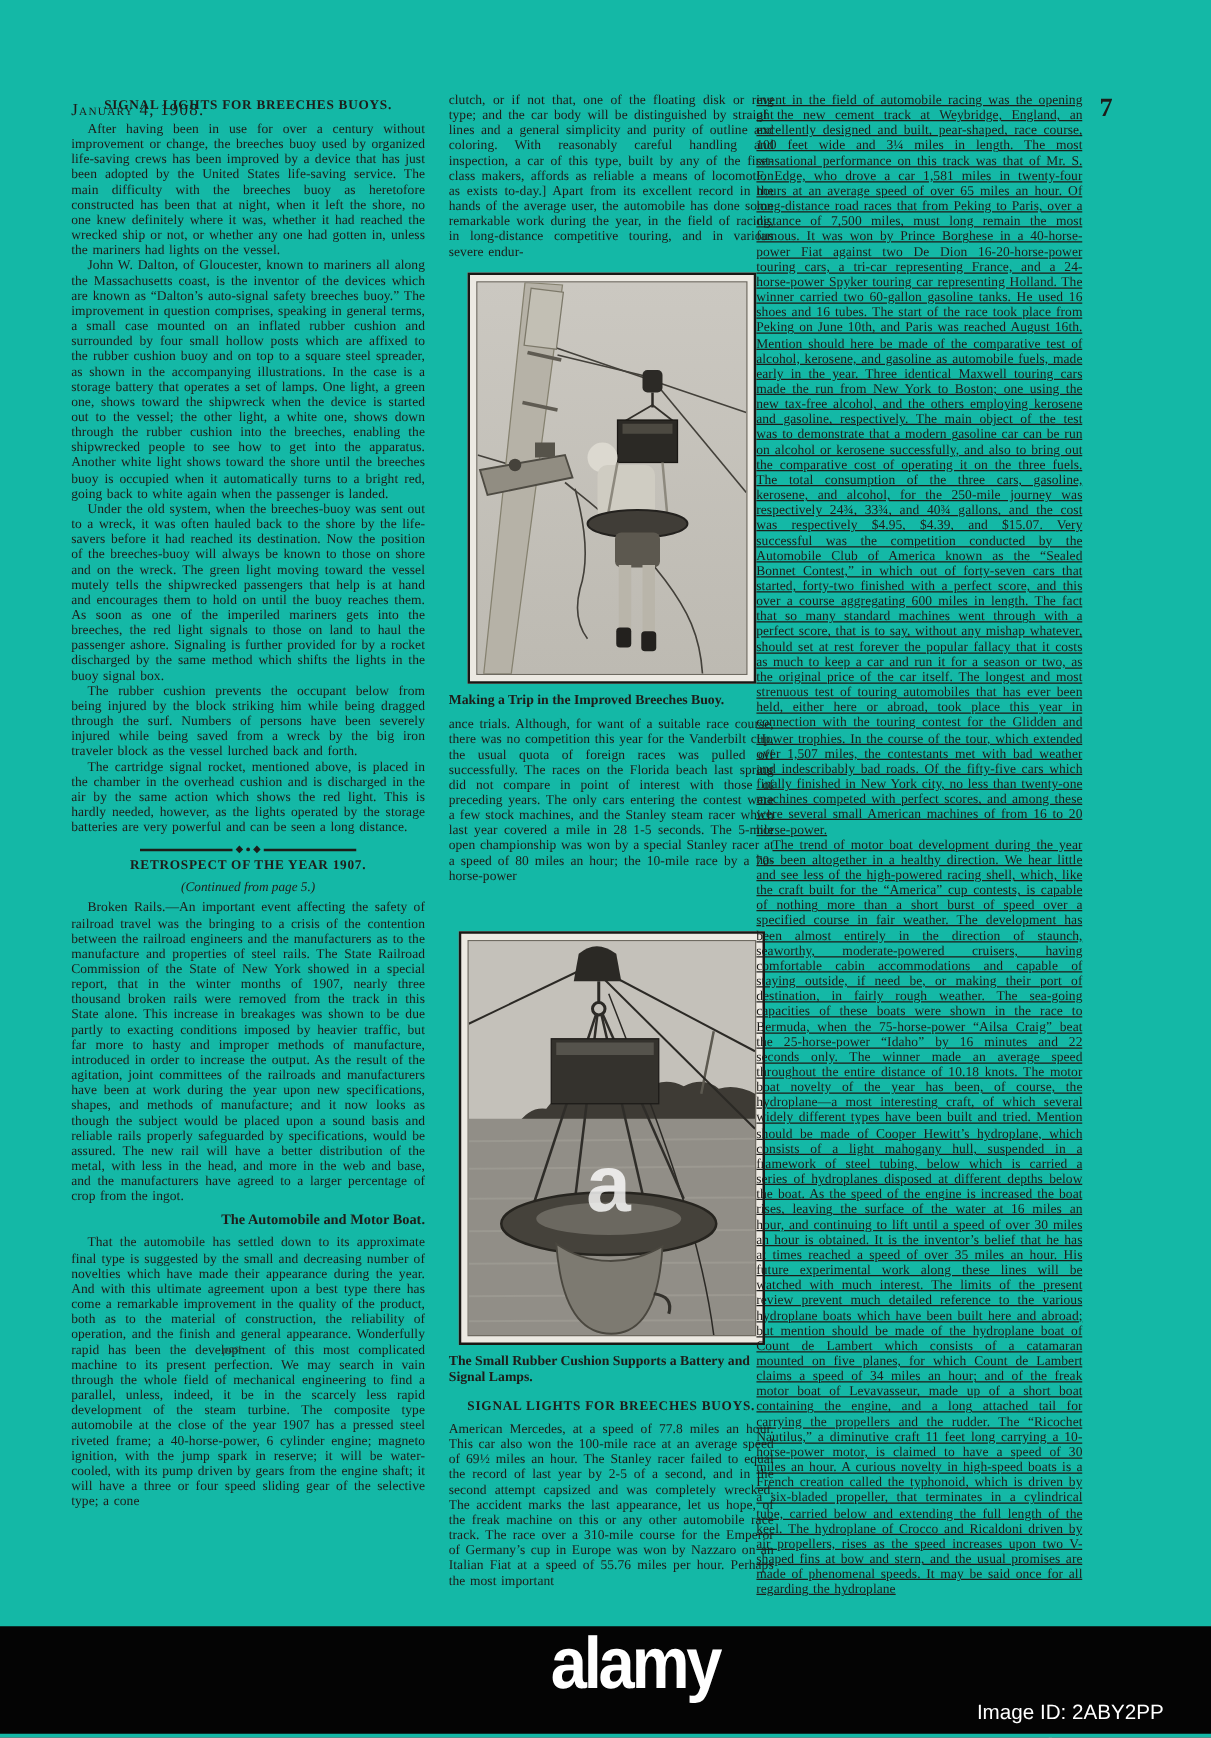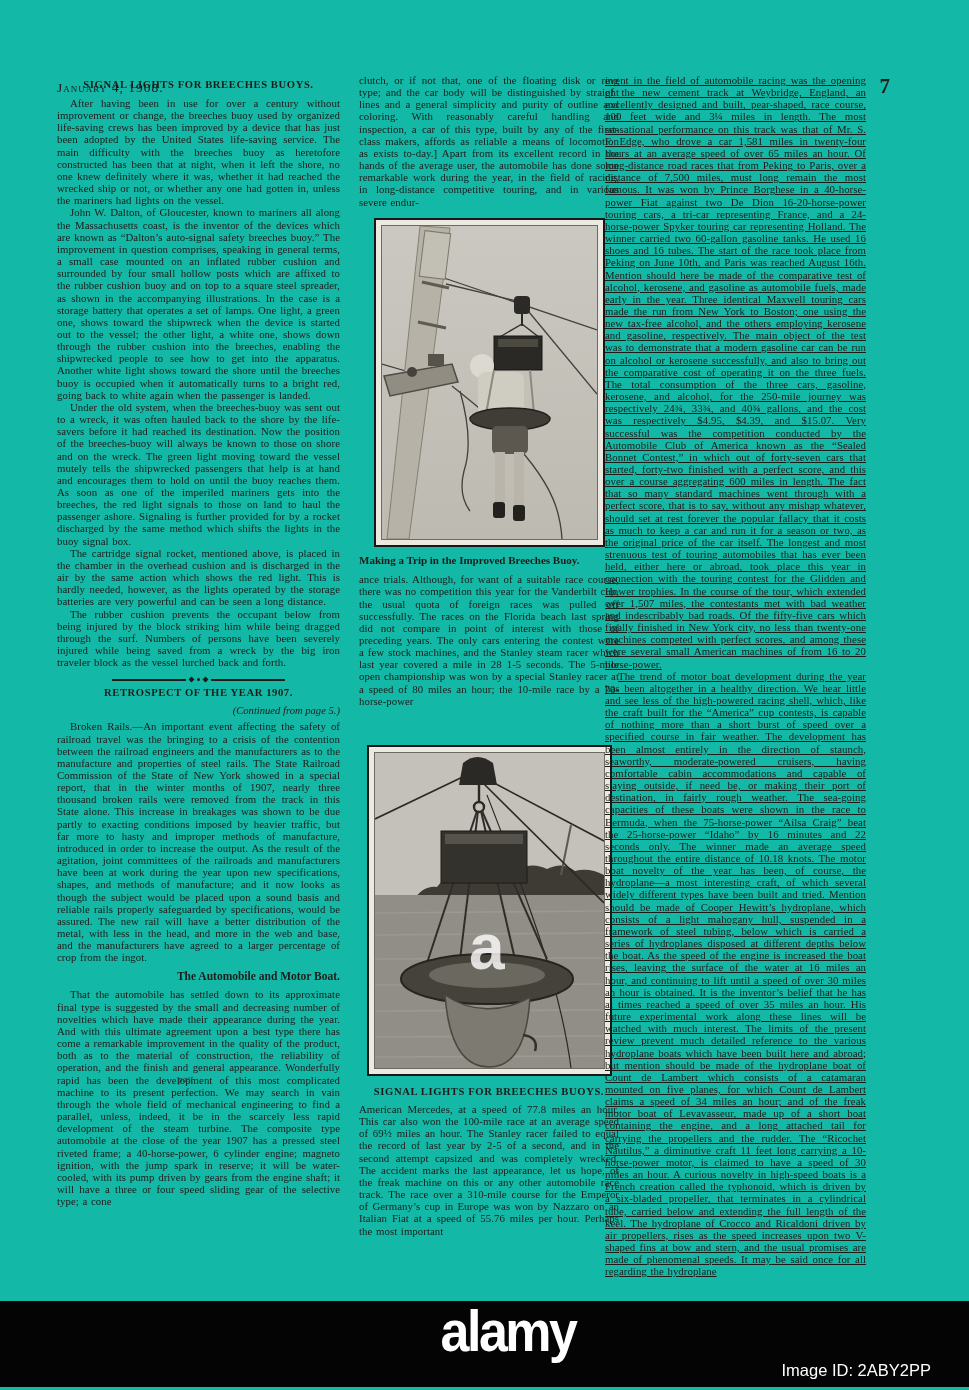--- a/index.html
+++ b/index.html
@@ -14,21 +14,21 @@
   .h-page{position:absolute;right:79px;top:74px;font-size:21px;font-weight:bold;}
   
   .col{position:absolute;top:74px;overflow:hidden;height:1216px;}
   .col-left{left:57px;width:283px;}
   .col-mid{left:359px;width:260px;}
   .col-right{left:605px;width:261px;text-decoration:underline;}
   .body-p{font-size:10.8px;line-height:12.15px;text-align:justify;margin:0;letter-spacing:.05px;word-spacing:.9px;}
   .indent{text-indent:13px;}
   .col-head{font-size:10.6px;font-weight:bold;text-align:center;letter-spacing:.6px;margin:5px 0 7px;}
   .col-subhead{font-size:11.5px;font-weight:bold;text-align:right;margin:7px 0 6px;}
-  .continued-note{font-size:10.6px;font-style:italic;text-align:right;margin:1px 0 4px;}
+  .continued-note{font-size:10.6px;font-style:italic;text-align:center;margin:1px 0 4px;}
   .ornament{display:flex;align-items:center;justify-content:center;gap:3px;margin:9px 0 5px;}
   .orn-line{width:74px;height:1.5px;background:#1e1c19;}
   .orn-diamond{width:5px;height:5px;background:#1e1c19;transform:rotate(45deg) scale(.85);}
   .orn-dot{width:3px;height:3px;background:#1e1c19;border-radius:50%;}
   
   .photo{border:2.5px solid #191714;padding:6px;background:#ece9e2;margin:10px auto 0;}
   .photo svg{display:block;outline:1px solid #6e6a61;}
   .photo-1{width:215px;}
   .photo-2{width:229px;margin-top:38px;}
   .fig-caption{font-size:11px;font-weight:bold;margin:7px 0 0;line-height:13.5px;}
@@ -50,22 +50,22 @@
 <div class="page">
 
   <div class="h-date">January 4, 1908.</div>
   <div class="h-page">7</div>
 
   <div class="col col-left">
       <h3 class="col-head">SIGNAL LIGHTS FOR BREECHES BUOYS.</h3>
       <p class="body-p indent">After having been in use for over a century without improvement or change, the breeches buoy used by organized life-saving crews has been improved by a device that has just been adopted by the United States life-saving service. The main difficulty with the breeches buoy as heretofore constructed has been that at night, when it left the shore, no one knew definitely where it was, whether it had reached the wrecked ship or not, or whether any one had gotten in, unless the mariners had lights on the vessel.</p>
       <p class="body-p indent">John W. Dalton, of Gloucester, known to mariners all along the Massachusetts coast, is the inventor of the devices which are known as “Dalton’s auto-signal safety breeches buoy.” The improvement in question comprises, speaking in general terms, a small case mounted on an inflated rubber cushion and surrounded by four small hollow posts which are affixed to the rubber cushion buoy and on top to a square steel spreader, as shown in the accompanying illustrations. In the case is a storage battery that operates a set of lamps. One light, a green one, shows toward the shipwreck when the device is started out to the vessel; the other light, a white one, shows down through the rubber cushion into the breeches, enabling the shipwrecked people to see how to get into the apparatus. Another white light shows toward the shore until the breeches buoy is occupied when it automatically turns to a bright red, going back to white again when the passenger is landed.</p>
       <p class="body-p indent">Under the old system, when the breeches-buoy was sent out to a wreck, it was often hauled back to the shore by the life-savers before it had reached its destination. Now the position of the breeches-buoy will always be known to those on shore and on the wreck. The green light moving toward the vessel mutely tells the shipwrecked passengers that help is at hand and encourages them to hold on until the buoy reaches them. As soon as one of the imperiled mariners gets into the breeches, the red light signals to those on land to haul the passenger ashore. Signaling is further provided for by a rocket discharged by the same method which shifts the lights in the buoy signal box.</p>
+      <p class="body-p indent">The rubber cushion prevents the occupant below from being injured by the block striking him while being dragged through the surf. Numbers of persons have been severely injured while being saved from a wreck by the big iron traveler block as the vessel lurched back and forth.</p>
       <p class="body-p indent">The cartridge signal rocket, mentioned above, is placed in the chamber in the overhead cushion and is discharged in the air by the same action which shows the red light. This is hardly needed, however, as the lights operated by the storage batteries are very powerful and can be seen a long distance.</p>
-      <p class="body-p indent">The rubber cushion prevents the occupant below from being injured by the block striking him while being dragged through the surf. Numbers of persons have been severely injured while being saved from a wreck by the big iron traveler block as the vessel lurched back and forth.</p>
       <div class="ornament">
         <span class="orn-line"></span>
         <span class="orn-diamond"></span>
         <span class="orn-dot"></span>
         <span class="orn-diamond"></span>
         <span class="orn-line"></span>
       </div>
       <h3 class="col-head">RETROSPECT OF THE YEAR 1907.</h3>
       <p class="continued-note">(Continued from page 5.)</p>
       <p class="body-p indent">Broken Rails.—An important event affecting the safety of railroad travel was the bringing to a crisis of the contention between the railroad engineers and the manufacturers as to the manufacture and properties of steel rails. The State Railroad Commission of the State of New York showed in a special report, that in the winter months of 1907, nearly three thousand broken rails were removed from the track in this State alone. This increase in breakages was shown to be due partly to exacting conditions imposed by heavier traffic, but far more to hasty and improper methods of manufacture, introduced in order to increase the output. As the result of the agitation, joint committees of the railroads and manufacturers have been at work during the year upon new specifications, shapes, and methods of manufacture; and it now looks as though the subject would be placed upon a sound basis and reliable rails properly safeguarded by specifications, would be assured. The new rail will have a better distribution of the metal, with less in the head, and more in the web and base, and the manufacturers have agreed to a larger percentage of crop from the ingot.</p>
@@ -189,20 +189,21 @@
         </g>
 
         <g>
           <path d="M70,242 C74,296 92,314 114,314 C136,314 152,296 155,244 C128,260 96,260 70,242 z" fill="#7d7a71" stroke="#4a473f" stroke-width="1.5"></path>
           <path d="M148,282 q16,2 12,16" fill="none" stroke="#33312c" stroke-width="2.5"></path>
         </g>
 
         <text x="94" y="216" font-size="64" font-weight="bold" font-family="Liberation Sans, DejaVu Sans, sans-serif" fill="rgba(255,255,255,0.8)">a</text>
       </svg>
     </div>
+    <p class="fig-caption">The Small Rubber Cushion Supports a Battery and Signal Lamps.</p>
     <h3 class="fig-head">SIGNAL LIGHTS FOR BREECHES BUOYS.</h3>
 
     <div>
         <p class="body-p">American Mercedes, at a speed of 77.8 miles an hour. This car also won the 100-mile race at an average speed of 69½ miles an hour. The Stanley racer failed to equal the record of last year by 2-5 of a second, and in the second attempt capsized and was completely wrecked. The accident marks the last appearance, let us hope, of the freak machine on this or any other automobile race track. The race over a 310-mile course for the Emperor of Germany’s cup in Europe was won by Nazzaro on an Italian Fiat at a speed of 55.76 miles per hour. Perhaps the most important</p>
       </div>
   </div>
 
   <div class="col col-right">
       <p class="body-p">event in the field of automobile racing was the opening of the new cement track at Weybridge, England, an excellently designed and built, pear-shaped, race course, 100 feet wide and 3¼ miles in length. The most sensational performance on this track was that of Mr. S. F. Edge, who drove a car 1,581 miles in twenty-four hours at an average speed of over 65 miles an hour. Of long-distance road races that from Peking to Paris, over a distance of 7,500 miles, must long remain the most famous. It was won by Prince Borghese in a 40-horse-power Fiat against two De Dion 16-20-horse-power touring cars, a tri-car representing France, and a 24-horse-power Spyker touring car representing Holland. The winner carried two 60-gallon gasoline tanks. He used 16 shoes and 16 tubes. The start of the race took place from Peking on June 10th, and Paris was reached August 16th. Mention should here be made of the comparative test of alcohol, kerosene, and gasoline as automobile fuels, made early in the year. Three identical Maxwell touring cars made the run from New York to Boston; one using the new tax-free alcohol, and the others employing kerosene and gasoline, respectively. The main object of the test was to demonstrate that a modern gasoline car can be run on alcohol or kerosene successfully, and also to bring out the comparative cost of operating it on the three fuels. The total consumption of the three cars, gasoline, kerosene, and alcohol, for the 250-mile journey was respectively 24¾, 33¾, and 40¾ gallons, and the cost was respectively $4.95, $4.39, and $15.07. Very successful was the competition conducted by the Automobile Club of America known as the “Sealed Bonnet Contest,” in which out of forty-seven cars that started, forty-two finished with a perfect score, and this over a course aggregating 600 miles in length. The fact that so many standard machines went through with a perfect score, that is to say, without any mishap whatever, should set at rest forever the popular fallacy that it costs as much to keep a car and run it for a season or two, as the original price of the car itself. The longest and most strenuous test of touring automobiles that has ever been held, either here or abroad, took place this year in connection with the touring contest for the Glidden and Hower trophies. In the course of the tour, which extended over 1,507 miles, the contestants met with bad weather and indescribably bad roads. Of the fifty-five cars which finally finished in New York city, no less than twenty-one machines competed with perfect scores, and among these were several small American machines of from 16 to 20 horse-power.</p>
       <p class="body-p indent">The trend of motor boat development during the year has been altogether in a healthy direction. We hear little and see less of the high-powered racing shell, which, like the craft built for the “America” cup contests, is capable of nothing more than a short burst of speed over a specified course in fair weather. The development has been almost entirely in the direction of staunch, seaworthy, moderate-powered cruisers, having comfortable cabin accommodations and capable of staying outside, if need be, or making their port of destination, in fairly rough weather. The sea-going capacities of these boats were shown in the race to Bermuda, when the 75-horse-power “Ailsa Craig” beat the 25-horse-power “Idaho” by 16 minutes and 22 seconds only. The winner made an average speed throughout the entire distance of 10.18 knots. The motor boat novelty of the year has been, of course, the hydroplane—a most interesting craft, of which several widely different types have been built and tried. Mention should be made of Cooper Hewitt’s hydroplane, which consists of a light mahogany hull, suspended in a framework of steel tubing, below which is carried a series of hydroplanes disposed at different depths below the boat. As the speed of the engine is increased the boat rises, leaving the surface of the water at 16 miles an hour, and continuing to lift until a speed of over 30 miles an hour is obtained. It is the inventor’s belief that he has at times reached a speed of over 35 miles an hour. His future experimental work along these lines will be watched with much interest. The limits of the present review prevent much detailed reference to the various hydroplane boats which have been built here and abroad; but mention should be made of the hydroplane boat of Count de Lambert which consists of a catamaran mounted on five planes, for which Count de Lambert claims a speed of 34 miles an hour; and of the freak motor boat of Levavasseur, made up of a short boat containing the engine, and a long attached tail for carrying the propellers and the rudder. The “Ricochet Nautilus,” a diminutive craft 11 feet long carrying a 10-horse-power motor, is claimed to have a speed of 30 miles an hour. A curious novelty in high-speed boats is a French creation called the typhonoid, which is driven by a six-bladed propeller, that terminates in a cylindrical tube, carried below and extending the full length of the keel. The hydroplane of Crocco and Ricaldoni driven by air propellers, rises as the speed increases upon two V-shaped fins at bow and stern, and the usual promises are made of phenomenal speeds. It may be said once for all regarding the hydroplane</p>

